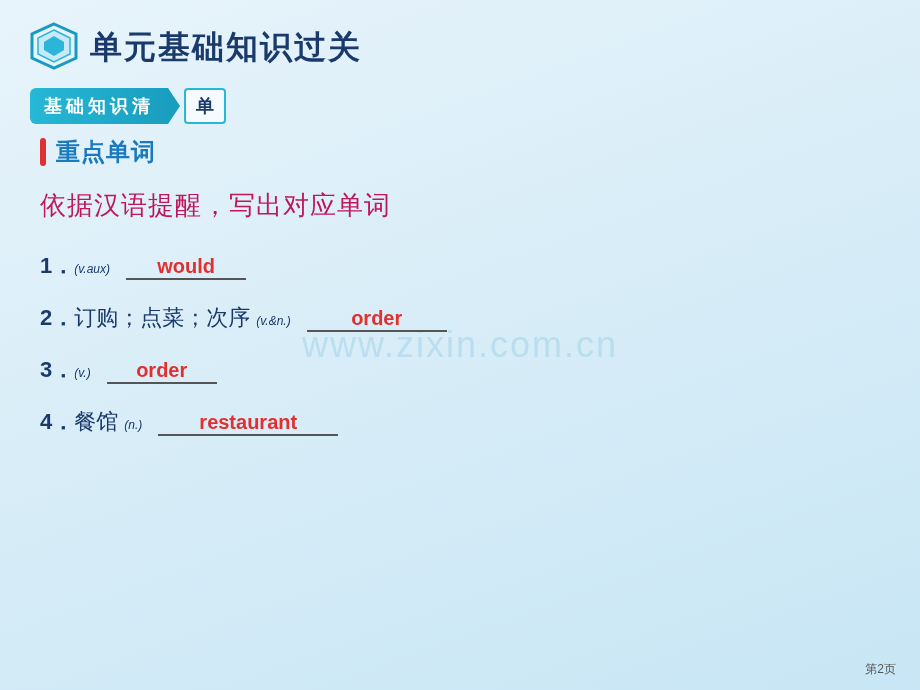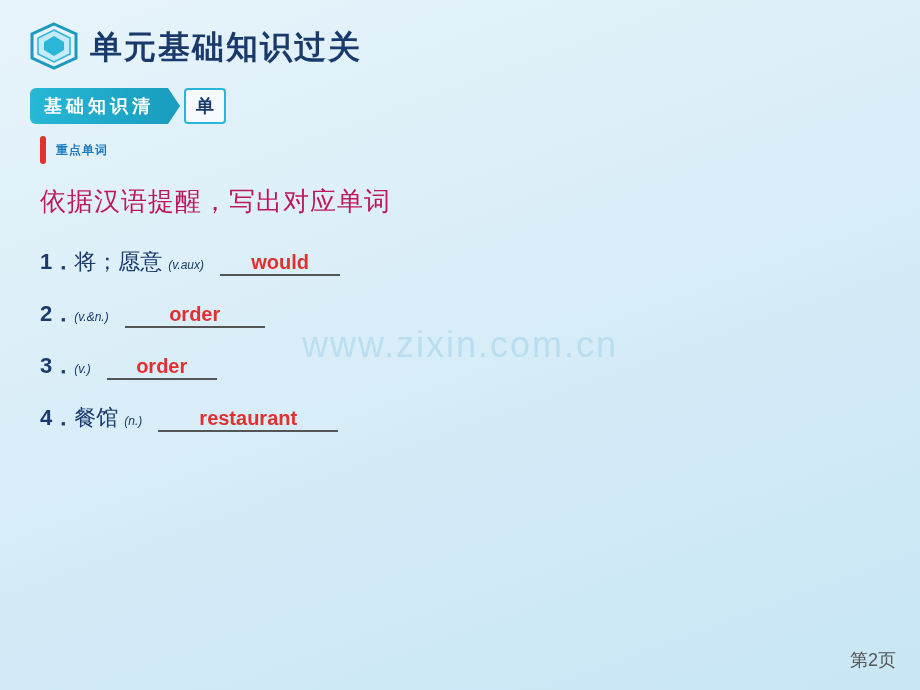--- a/index.html
+++ b/index.html
@@ -44,21 +44,21 @@
 
     .red-bar {
       width: 6px;
       height: 28px;
       background: #e03030;
       border-radius: 3px;
       margin-right: 10px;
     }
 
     .section-title {
-      font-size: 12px;
+      font-size: 24px;
       font-weight: bold;
       color: #1a7abf;
       letter-spacing: 1px;
     }
 
     
     .instruction {
       font-size: 26px;
       color: #be185d;
       padding: 0 40px;
@@ -139,23 +139,23 @@
       bottom: -2px;
       left: 0;
       right: 0;
       height: 2px;
       background: #555;
     }
 
     
     .page-number {
       position: absolute;
-      bottom: 18px;
+      bottom: 12px;
       right: 24px;
-      font-size: 18px;
+      font-size: 12px;
       color: #555;
       text-align: center;
     }
 
     .badge-wrapper {
       display: flex;
       padding: 0 30px;
       margin-top: 8px;
       margin-bottom: 12px;
     }
@@ -223,29 +223,29 @@
   <span class="section-title">重点单词</span>
 </div>
 
 <div class="instruction">依据汉语提醒，写出对应单词</div>
 
 <div class="watermark">www.zixin.com.cn</div>
 
 <div class="items-list">
 <div class="item-row">
       <span class="item-number">1．</span>
-      <span class="item-chinese">将；愿意</span>
       <span class="item-pos">(v.aux)</span>
       <span class="item-answer-container" style="min-width: 120px;">
         <span class="item-answer">would</span>
         <span class="underline"></span>
       </span>
     </div>
     <div class="item-row">
       <span class="item-number">2．</span>
+      <span class="item-chinese">订购；点菜；次序</span>
       <span class="item-pos">(v.&amp;n.)</span>
       <span class="item-answer-container" style="min-width: 140px;">
         <span class="item-answer">order</span>
         <span class="underline"></span>
       </span>
     </div>
     <div class="item-row">
       <span class="item-number">3．</span>
       <span class="item-pos">(v.)</span>
       <span class="item-answer-container" style="min-width: 110px;">

